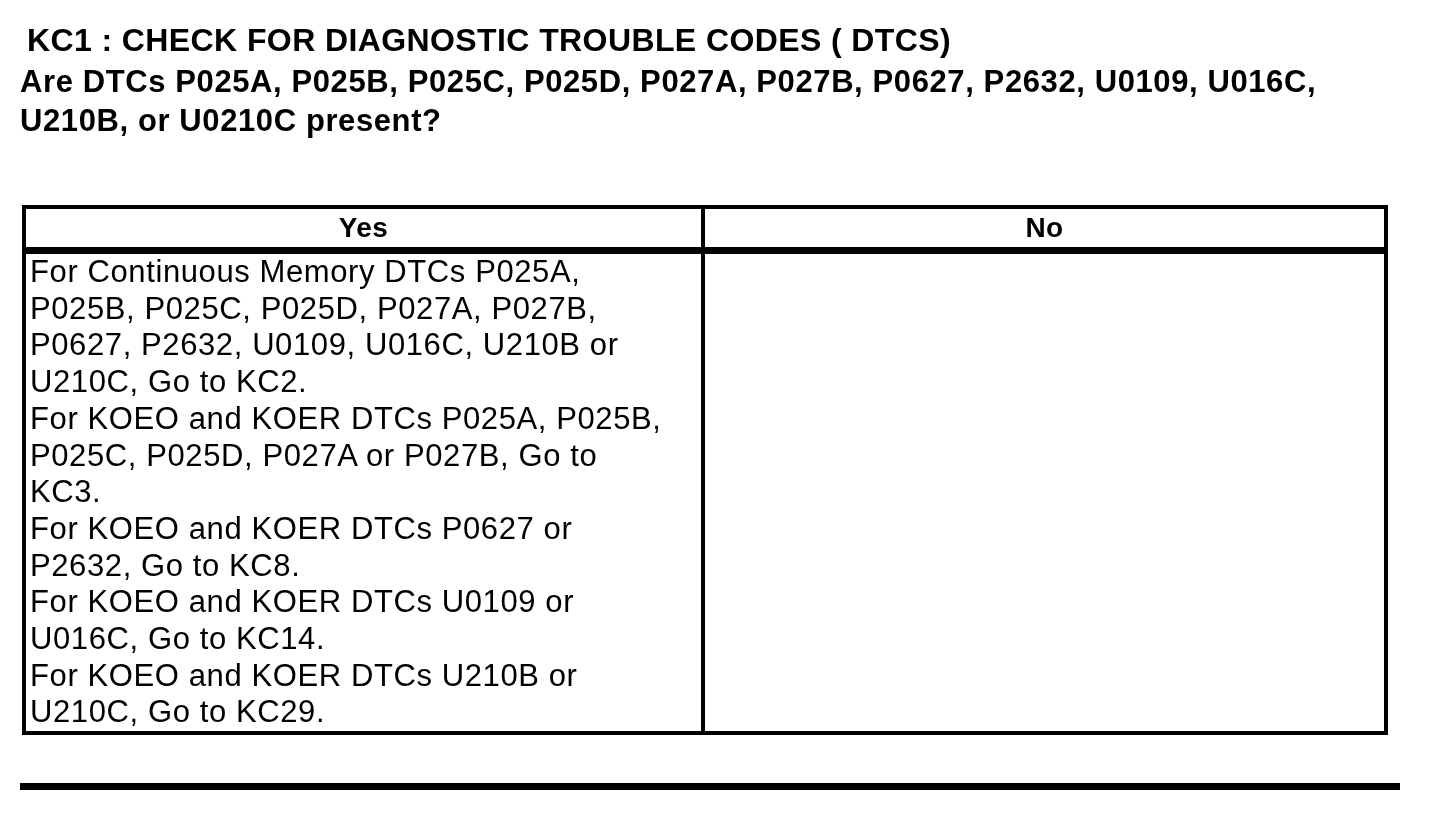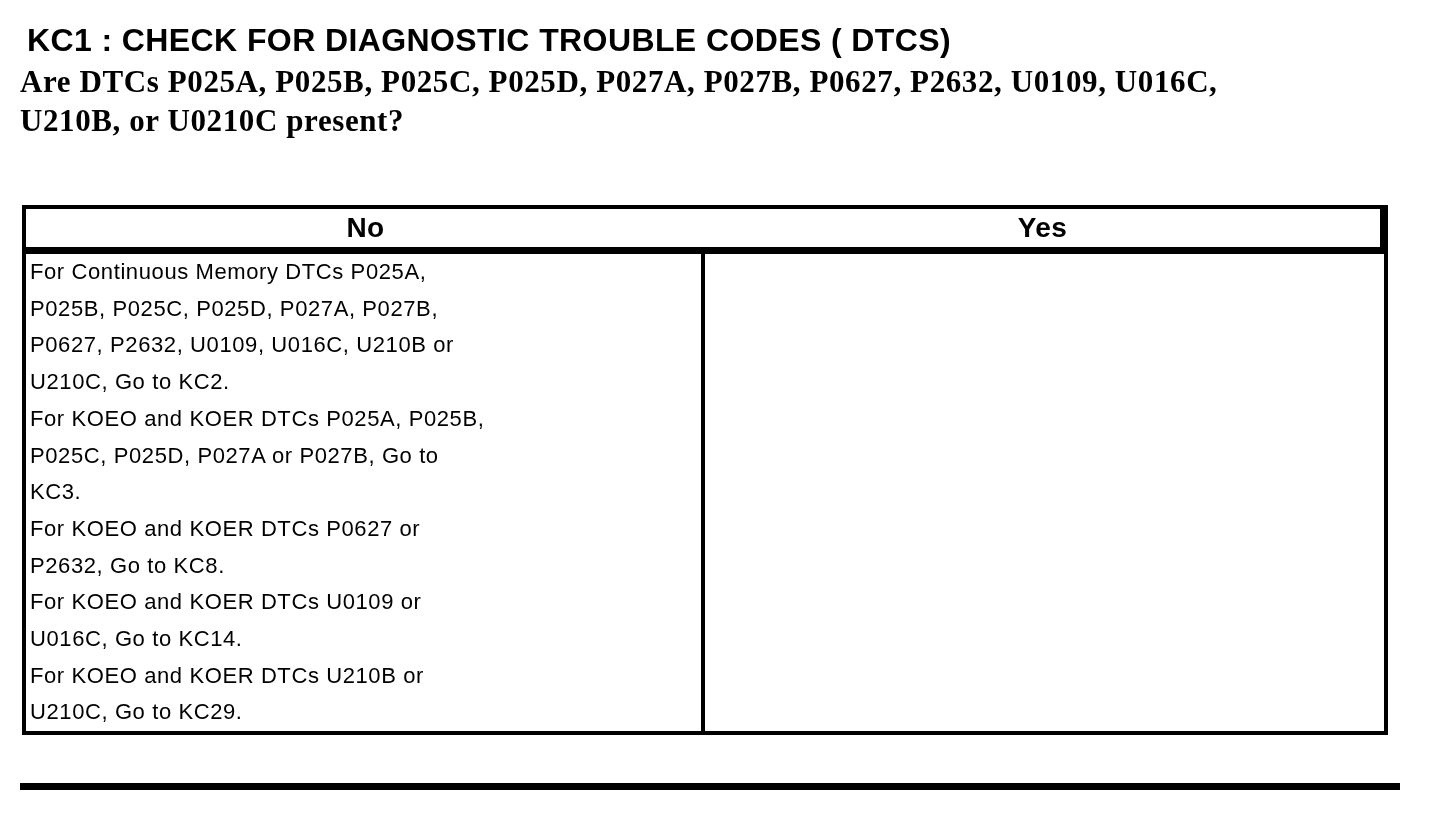--- a/index.html
+++ b/index.html
@@ -30,21 +30,20 @@
   .question-text {
     position: absolute;
     left: 20px;
     top: 62px;
     font-size: 31px;
     font-weight: bold;
     letter-spacing: 0.6px;
     line-height: 39px;
     white-space: pre-wrap;
     width: 1400px;
-    font-family: Liberation Serif, serif;
   }
 
   .dtc-table {
     position: absolute;
     left: 22px;
     top: 205px;
     width: 1366px;
     height: 530px;
     box-sizing: border-box;
     border: 4px solid #000000;
@@ -80,21 +79,21 @@
   .header-cell {
     display: flex;
     align-items: center;
     justify-content: center;
     font-size: 28px;
     font-weight: bold;
     letter-spacing: 0.4px;
   }
 
   .body-cell {
-    font-size: 22px;
+    font-size: 31px;
     font-weight: normal;
     letter-spacing: 0.6px;
     line-height: 36.7px;
     white-space: pre-wrap;
     overflow: hidden;
   }
 
   .body-cell.col-yes {
     padding: 0 2px 0 4px;
   }
@@ -117,22 +116,22 @@
 </head>
 <body>
 
 <div class="page-title">KC1 : CHECK FOR DIAGNOSTIC TROUBLE CODES ( DTCS)</div>
 
 <div class="question-text">Are DTCs P025A, P025B, P025C, P025D, P027A, P027B, P0627, P2632, U0109, U016C,
 U210B, or U0210C present?</div>
 
 <div class="dtc-table">
   <div class="thead">
+    <div class="header-cell col-yes">Yes</div>
     <div class="header-cell col-no">No</div>
-    <div class="header-cell col-yes">Yes</div>
   </div>
   <div class="tbody">
     <div class="body-cell col-yes">For Continuous Memory DTCs P025A,
 P025B, P025C, P025D, P027A, P027B,
 P0627, P2632, U0109, U016C, U210B or
 U210C, Go to KC2.
 For KOEO and KOER DTCs P025A, P025B,
 P025C, P025D, P027A or P027B, Go to
 KC3.
 For KOEO and KOER DTCs P0627 or

